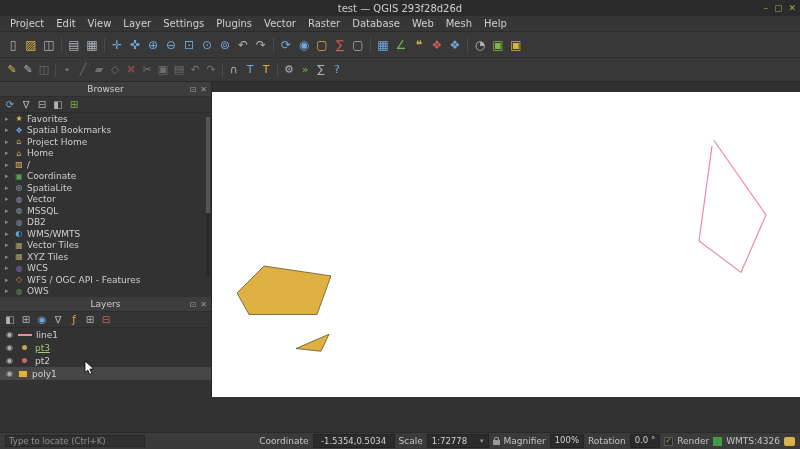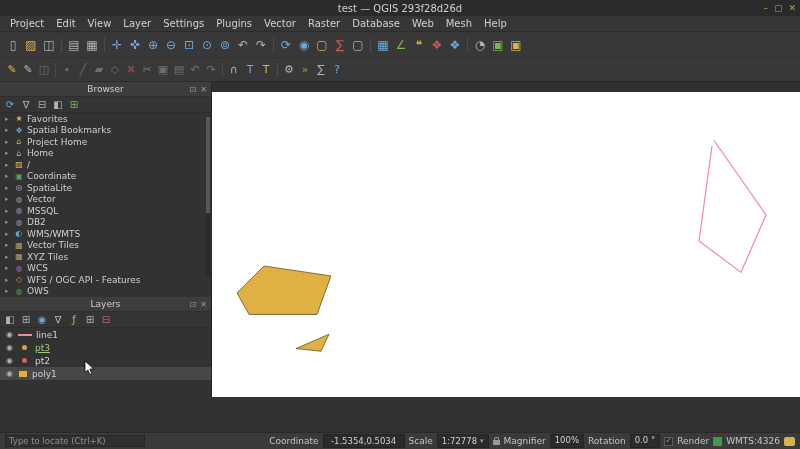--- a/index.html
+++ b/index.html
@@ -59,21 +59,21 @@
   .canvas-wrap { flex:1 1 auto; background:#303030; padding-top:10px; min-width:0; }
   .canvas { width:100%; height:calc(100% - 0px); background:#ffffff; }
   .canvas svg { display:block; width:100%; height:100%; }
 
   
   .statusbar { height:17px; background:#3a3a3a; border-top:1px solid #2a2a2a; display:flex; align-items:center; gap:4px; padding:0 5px; font-size:9px; color:#c4c4c4; flex:0 0 auto;margin-top:35px; }
   .locate { width:140px; height:12px; background:#303030; border:1px solid #262626; color:#cfcfcf; font-size:8.5px; padding:0 3px; font-family:"DejaVu Sans", sans-serif; }
   .locate::placeholder { color:#8f8f8f; }
   .sbox { background:#2b2b2b; border:1px solid #242424; height:14px; line-height:11px; padding:0 4px; color:#d0d0d0; text-align:center; font-size:8.5px; font-family:"DejaVu Sans", sans-serif; }
   input.sbox { width:82px; }
-  .combo { display:flex; align-items:center; gap:3px; }
+  .combo { display:flex; align-items:center; gap:13px; }
   .combo .chev { font-size:7px; color:#9a9a9a; }
   .spacer { flex:1 1 auto; }
   .lock { width:7px; height:5px; background:#9a9a9a; position:relative; margin-top:2px; flex:0 0 auto; }
   .lock::before { content:""; position:absolute; top:-3px; left:1px; width:3px; height:3px; border:1px solid #9a9a9a; border-bottom:none; border-radius:2px 2px 0 0; }
   .checkbox { width:9px; height:9px; background:#2b2b2b; border:1px solid #5a5a5a; display:inline-flex; align-items:center; justify-content:center; color:#8ab94c; font-size:8px; line-height:8px; }
   .crs-led { width:9px; height:9px; background:#3f9b45; flex:0 0 auto; }
   .msg-icon { width:11px; height:9px; background:#d8b24a; border-radius:2px; flex:0 0 auto; }
 
   .cursor { position:absolute; left:84px; top:360px; pointer-events:none; z-index:50; }
 </style>

